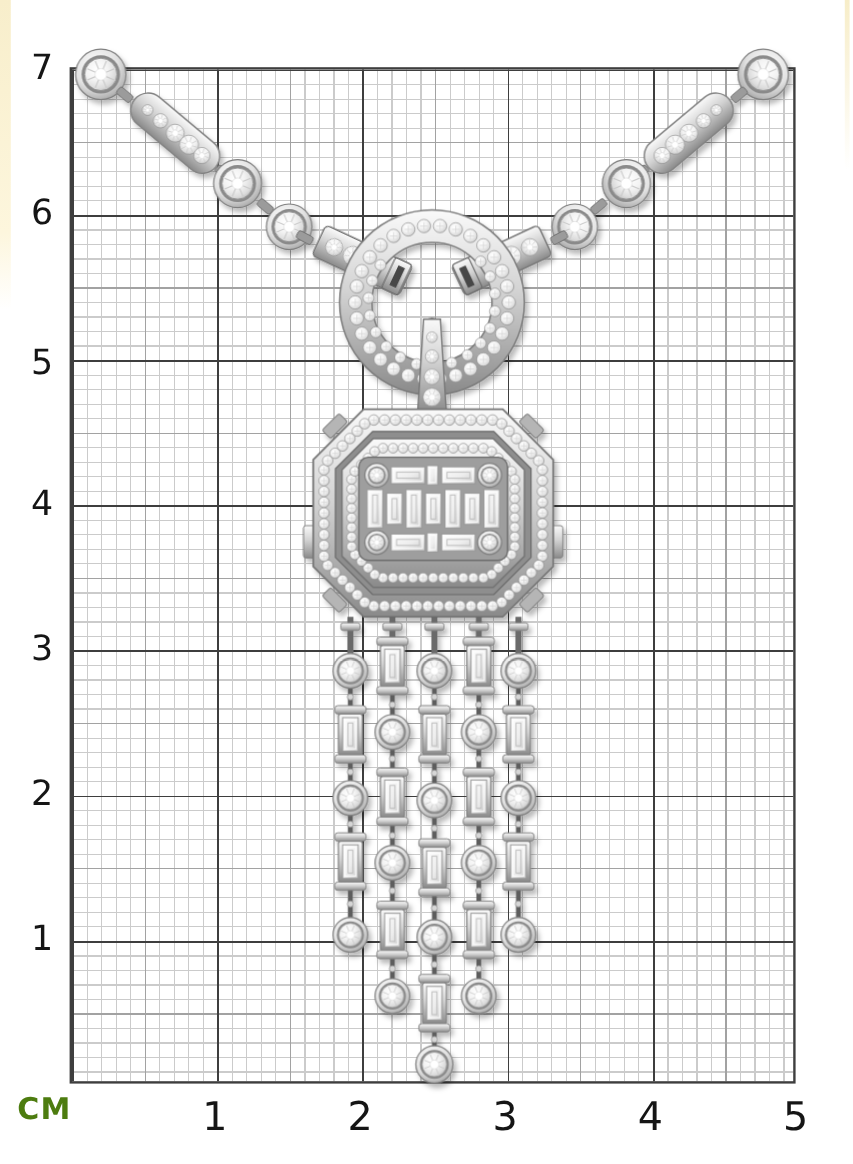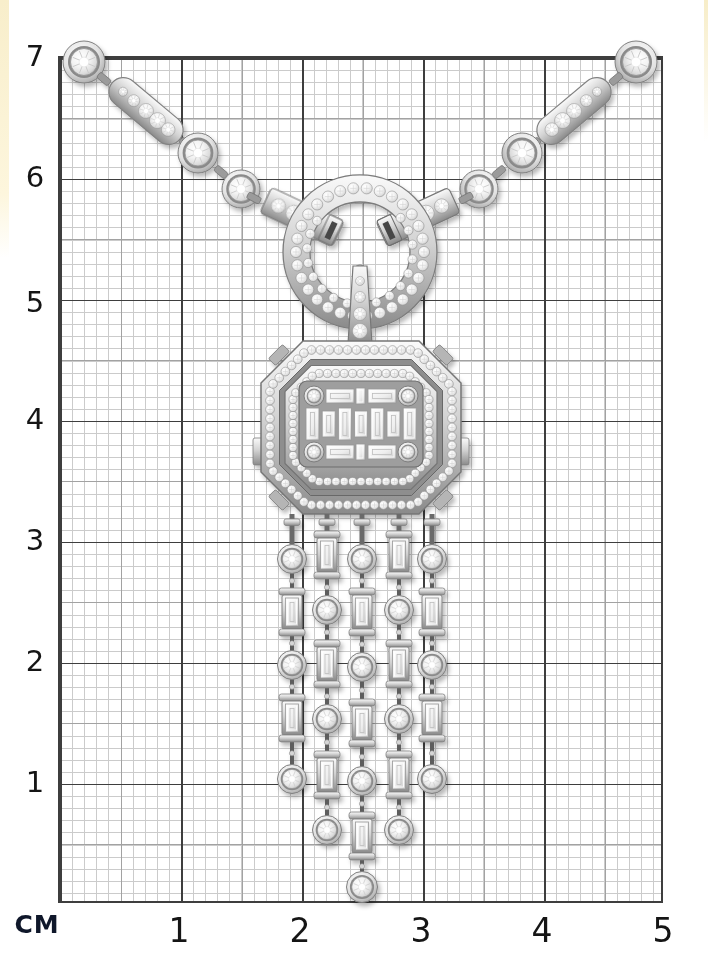--- a/index.html
+++ b/index.html
@@ -11,21 +11,21 @@
     background-image:
       repeating-linear-gradient(to right,#3e3e3e 0,#3e3e3e 1.5px,transparent 1.5px,transparent 121px),
       repeating-linear-gradient(to bottom,#3e3e3e 0,#3e3e3e 1.5px,transparent 1.5px,transparent 121px),
       repeating-linear-gradient(to right,#a2a2a2 0,#a2a2a2 1px,transparent 1px,transparent 60.5px),
       repeating-linear-gradient(to bottom,#a2a2a2 0,#a2a2a2 1px,transparent 1px,transparent 60.5px),
       repeating-linear-gradient(to right,#cbcbcb 0,#cbcbcb 1px,transparent 1px,transparent 12.1px),
       repeating-linear-gradient(to bottom,#cbcbcb 0,#cbcbcb 1px,transparent 1px,transparent 12.1px);}
   .ylab{position:absolute;left:35px;transform:translate(-50%,-50%);font-size:29px;color:#151515;}
   .xlab{position:absolute;top:930px;transform:translate(-50%,-50%);font-size:33px;color:#151515;}
   #unit{position:absolute;left:37px;top:924px;transform:translate(-50%,-50%);
-        font-size:25px;font-weight:bold;color:#0f172a;letter-spacing:1px;}
+        font-size:25px;font-weight:bold;color:#4d7c0f;letter-spacing:1px;}
   #stripL{position:absolute;left:0;top:0;width:9px;height:258px;
           background:linear-gradient(to bottom,#f8eecb,#fdf6dd 75%,rgba(253,246,221,0));}
   #stripR{position:absolute;left:704px;top:0;width:4px;height:142px;
           background:linear-gradient(to bottom,#f7edc8,rgba(247,237,200,0));}
   #necklace-svg{position:absolute;left:0;top:0;}
 </style>
 </head>
 <body>
 
 <div id="stage">

